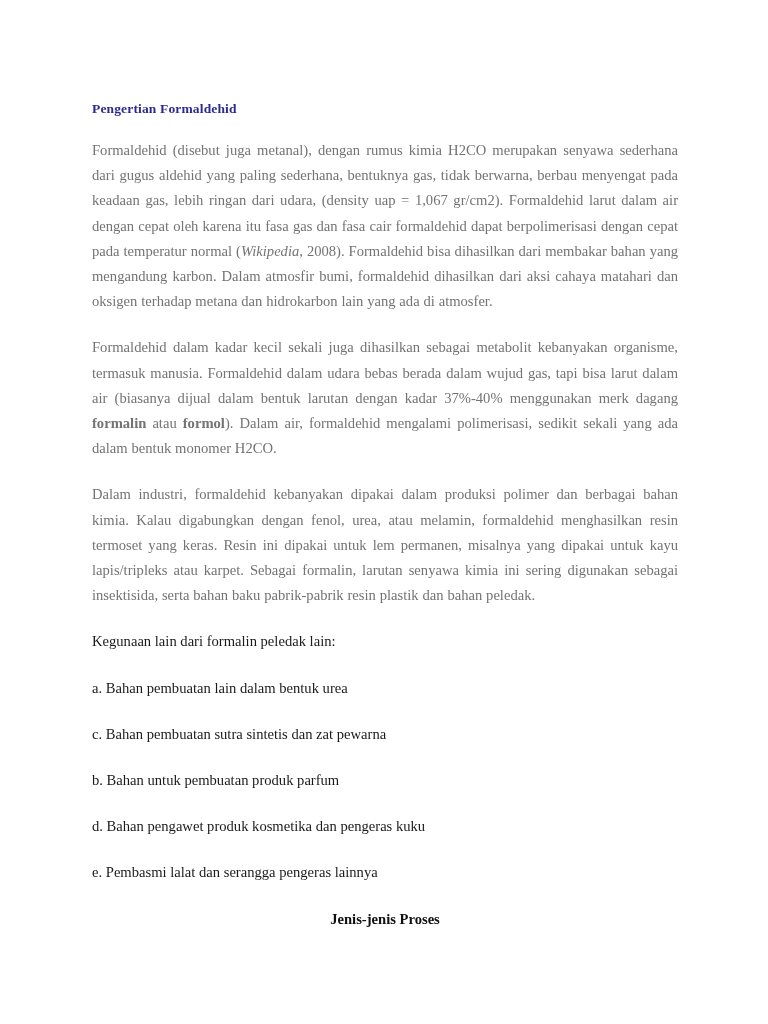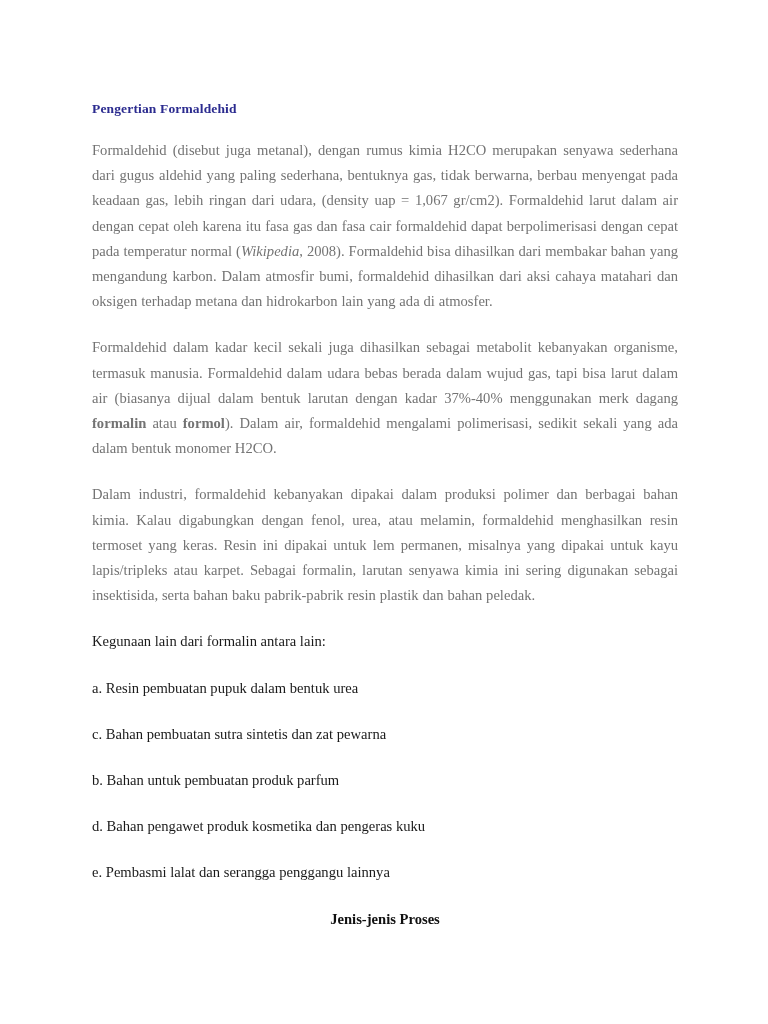--- a/index.html
+++ b/index.html
@@ -83,28 +83,28 @@
   <div class="content">
 
     <h1 class="doc-title">Pengertian Formaldehid</h1>
 
     <p class="body-para"><span>Formaldehid (disebut juga metanal), dengan rumus kimia H2CO merupakan senyawa sederhana dari gugus aldehid yang paling sederhana, bentuknya gas, tidak berwarna, berbau menyengat pada keadaan gas, lebih ringan dari udara, (density uap = 1,067 gr/cm2). Formaldehid larut dalam air dengan cepat oleh karena itu fasa gas dan fasa cair formaldehid dapat berpolimerisasi dengan cepat pada temperatur normal (</span><em class="src">Wikipedia</em><span>, 2008). Formaldehid bisa dihasilkan dari membakar bahan yang mengandung karbon. Dalam atmosfir bumi, formaldehid dihasilkan dari aksi cahaya matahari dan oksigen terhadap metana dan hidrokarbon lain yang ada di atmosfer.</span></p>
 
     <p class="body-para"><span>Formaldehid dalam kadar kecil sekali juga dihasilkan sebagai metabolit kebanyakan organisme, termasuk manusia. Formaldehid dalam udara bebas berada dalam wujud gas, tapi bisa larut dalam air (biasanya dijual dalam bentuk larutan dengan kadar 37%-40% menggunakan merk dagang </span><strong class="tm">formalin</strong><span> atau </span><strong class="tm">formol</strong><span>). Dalam air, formaldehid mengalami polimerisasi, sedikit sekali yang ada dalam bentuk monomer H2CO.</span></p>
 
     <p class="body-para">Dalam industri, formaldehid kebanyakan dipakai dalam produksi polimer dan berbagai bahan kimia. Kalau digabungkan dengan fenol, urea, atau melamin, formaldehid menghasilkan resin termoset yang keras. Resin ini dipakai untuk lem permanen, misalnya yang dipakai untuk kayu lapis/tripleks atau karpet. Sebagai formalin, larutan senyawa kimia ini sering digunakan sebagai insektisida, serta bahan baku pabrik-pabrik resin plastik dan bahan peledak.</p>
 
-    <p class="intro-line">Kegunaan lain dari formalin antara lain:</p>
+    <p class="intro-line">Kegunaan lain dari formalin peledak lain:</p>
 
-    <p class="list-item">a. Resin pembuatan pupuk dalam bentuk urea</p>
+    <p class="list-item">a. Bahan pembuatan lain dalam bentuk urea</p>
 
     <p class="list-item">c. Bahan pembuatan sutra sintetis dan zat pewarna</p>
 
     <p class="list-item">b. Bahan untuk pembuatan produk parfum</p>
 
     <p class="list-item">d. Bahan pengawet produk kosmetika dan pengeras kuku</p>
 
-    <p class="list-item">e. Pembasmi lalat dan serangga penggangu lainnya</p>
+    <p class="list-item">e. Pembasmi lalat dan serangga pengeras lainnya</p>
 
     <p class="section-heading">Jenis-jenis Proses</p>
 
   </div>
 </div>
 
 </body></html>

